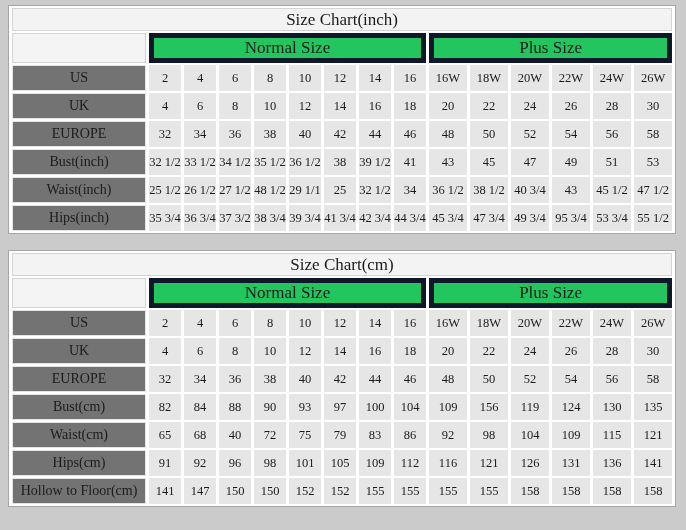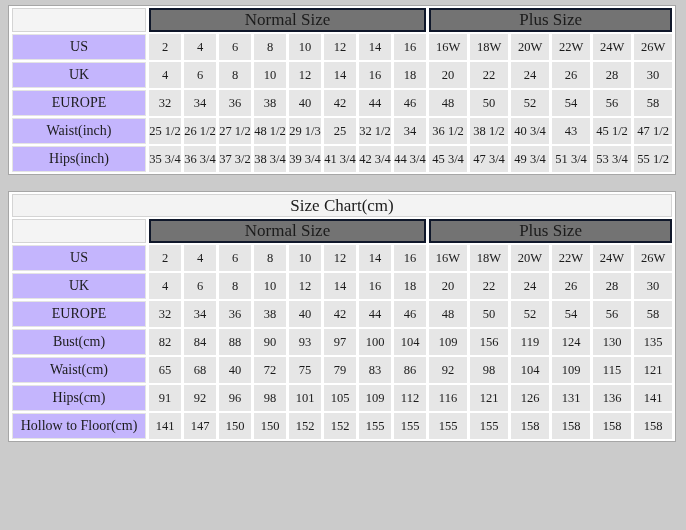--- a/index.html
+++ b/index.html
@@ -38,27 +38,27 @@
     background: #f3f3f3;
     border: 1px solid #d4d4d4;
     font-size: 17px;
     height: 23px;
   }
   .corner-cell {
     background: #f4f4f4;
     border: 1px solid #d4d4d4;
   }
   .group-cell {
-    background: #737373;
-    border: 2px solid #0f172a;
+    background: #22c55e;
+    border: 5px solid #0f172a;
     font-size: 17px;
     height: 21px;
   }
   .label-cell {
-    background: #c4b5fd;
+    background: #737373;
     border: 1px solid #e4e4e4;
     font-size: 14px;
     height: 26px;
   }
   .value-cell {
     background: #e6e6e6;
     font-size: 12.5px;
     height: 26px;
   }
   col.c-label  { width: 134px; }
@@ -81,20 +81,23 @@
         <col class="c-normal">
         <col class="c-normal">
         <col class="c-plus">
         <col class="c-plus">
         <col class="c-plus">
         <col class="c-plus">
         <col class="c-plus">
         <col class="c-plus">
       </colgroup>
       <tbody>
+        <tr>
+          <td colspan="15" class="title-cell">Size Chart(inch)</td>
+        </tr>
         <tr>
           <td class="corner-cell"></td>
           <td colspan="8" class="group-cell">Normal Size</td>
           <td colspan="6" class="group-cell">Plus Size</td>
         </tr>
         <tr>
           <td class="label-cell">US</td>
           <td class="value-cell">2</td>
           <td class="value-cell">4</td>
           <td class="value-cell">6</td>
@@ -138,26 +141,43 @@
           <td class="value-cell">44</td>
           <td class="value-cell">46</td>
           <td class="value-cell">48</td>
           <td class="value-cell">50</td>
           <td class="value-cell">52</td>
           <td class="value-cell">54</td>
           <td class="value-cell">56</td>
           <td class="value-cell">58</td>
         </tr>
         <tr>
+          <td class="label-cell">Bust(inch)</td>
+          <td class="value-cell">32 1/2</td>
+          <td class="value-cell">33 1/2</td>
+          <td class="value-cell">34 1/2</td>
+          <td class="value-cell">35 1/2</td>
+          <td class="value-cell">36 1/2</td>
+          <td class="value-cell">38</td>
+          <td class="value-cell">39 1/2</td>
+          <td class="value-cell">41</td>
+          <td class="value-cell">43</td>
+          <td class="value-cell">45</td>
+          <td class="value-cell">47</td>
+          <td class="value-cell">49</td>
+          <td class="value-cell">51</td>
+          <td class="value-cell">53</td>
+        </tr>
+        <tr>
           <td class="label-cell">Waist(inch)</td>
           <td class="value-cell">25 1/2</td>
           <td class="value-cell">26 1/2</td>
           <td class="value-cell">27 1/2</td>
           <td class="value-cell">48 1/2</td>
-          <td class="value-cell">29 1/3</td>
+          <td class="value-cell">29 1/1</td>
           <td class="value-cell">25</td>
           <td class="value-cell">32 1/2</td>
           <td class="value-cell">34</td>
           <td class="value-cell">36 1/2</td>
           <td class="value-cell">38 1/2</td>
           <td class="value-cell">40 3/4</td>
           <td class="value-cell">43</td>
           <td class="value-cell">45 1/2</td>
           <td class="value-cell">47 1/2</td>
         </tr>
@@ -167,21 +187,21 @@
           <td class="value-cell">36 3/4</td>
           <td class="value-cell">37 3/2</td>
           <td class="value-cell">38 3/4</td>
           <td class="value-cell">39 3/4</td>
           <td class="value-cell">41 3/4</td>
           <td class="value-cell">42 3/4</td>
           <td class="value-cell">44 3/4</td>
           <td class="value-cell">45 3/4</td>
           <td class="value-cell">47 3/4</td>
           <td class="value-cell">49 3/4</td>
-          <td class="value-cell">51 3/4</td>
+          <td class="value-cell">95 3/4</td>
           <td class="value-cell">53 3/4</td>
           <td class="value-cell">55 1/2</td>
         </tr>
       </tbody>
     </table>
     <table class="size-table">
       <colgroup>
         <col class="c-label">
         <col class="c-normal">
         <col class="c-normal">

